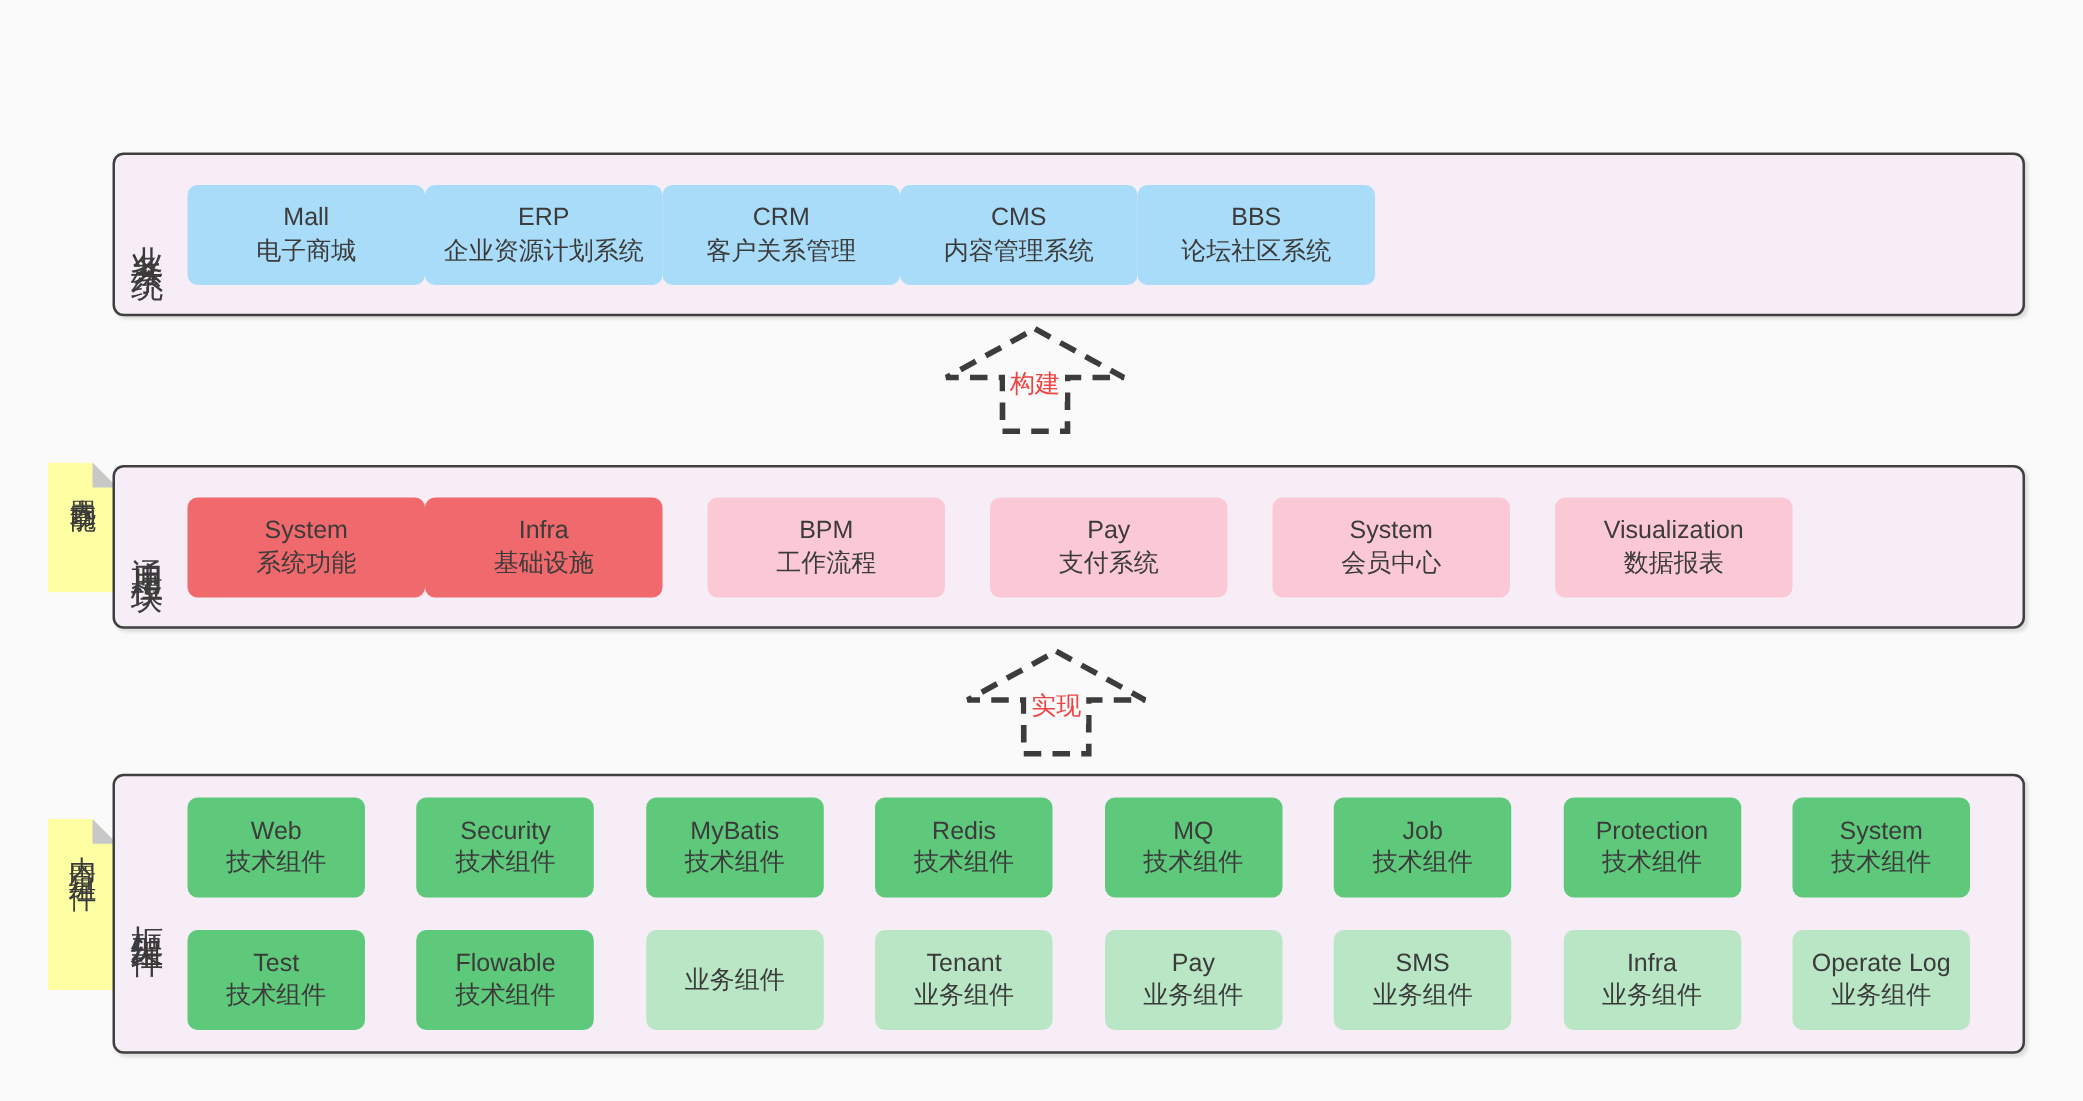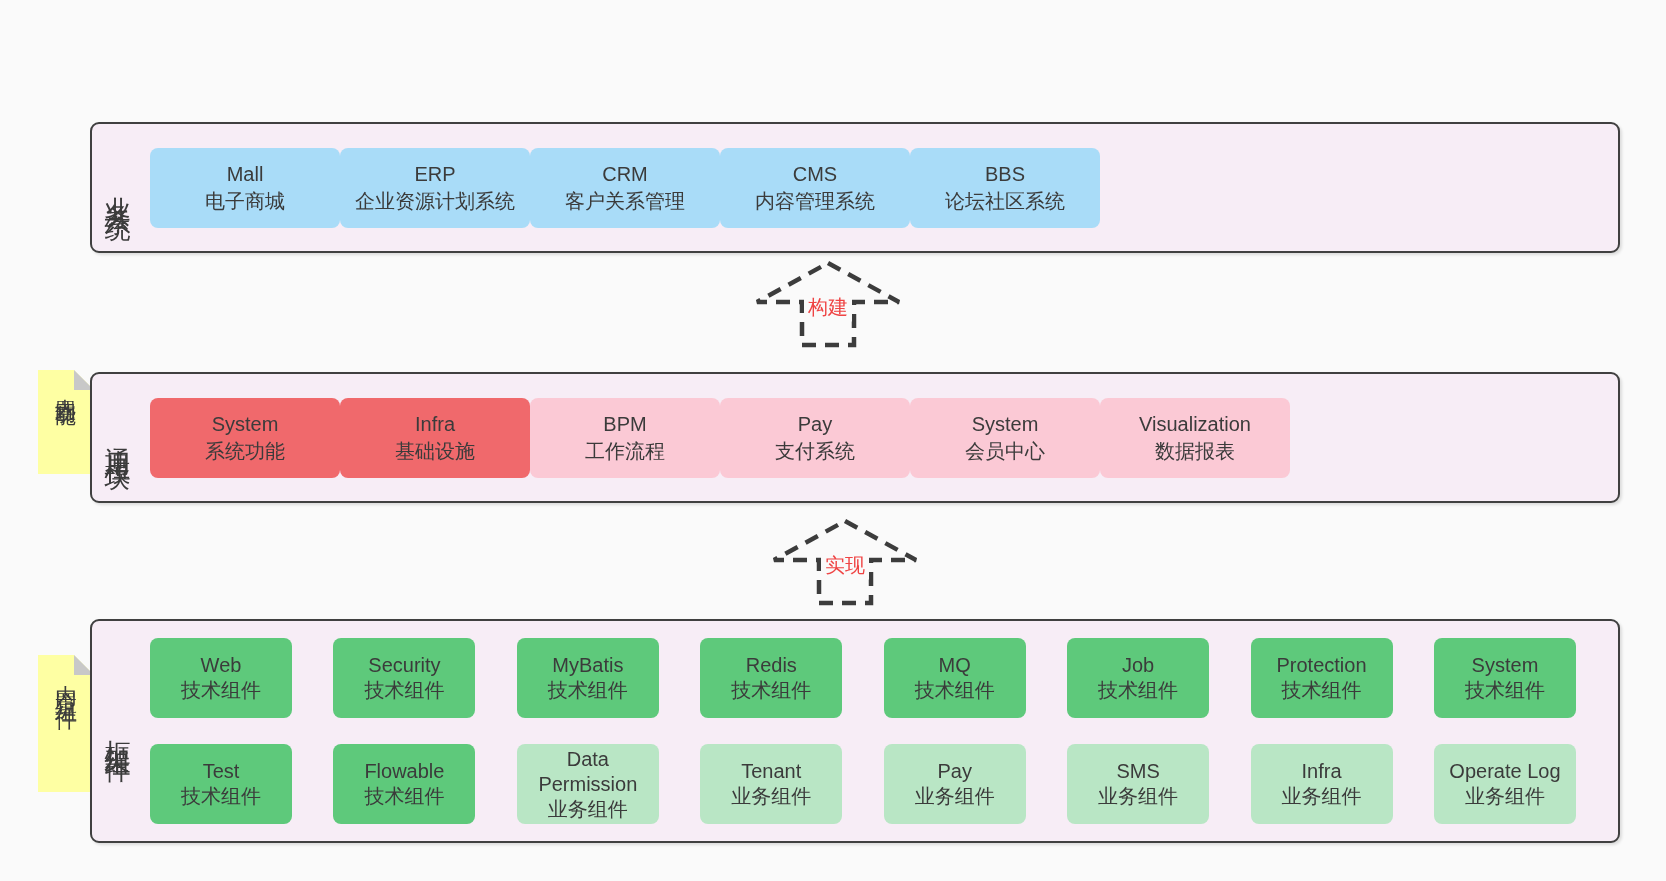--- a/index.html
+++ b/index.html
@@ -29,21 +29,21 @@
   .row{display:flex;justify-content:space-between;}
   .box{
     height:80px;border-radius:8px;display:flex;flex-direction:column;
     justify-content:center;align-items:center;text-align:center;
     font-size:20px;line-height:27px;color:#3b3b3b;
   }
   .w190{width:190px;}
   .w142{width:142px;line-height:25px;}
   .blue{background:#a9dcf8;}
   .red{background:#f0696c;}
-  .pink{background:#fbc9d5;}
+  .pink{background:#fbc9d5;margin-left:36px;}
   .green{background:#5ec97b;}
   .lgreen{background:#b9e6c5;}
   
   .sticky{
     position:absolute;width:56px;background:#feffa3;z-index:0;
     clip-path:polygon(0 0, calc(100% - 20px) 0, 100% 20px, 100% 100%, 0 100%);
   }
   .fold{
     position:absolute;top:0;right:0;width:20px;height:20px;
     background:linear-gradient(to bottom left, rgba(0,0,0,0) 49.5%, #c8c8c8 50%);
@@ -192,21 +192,20 @@
       <div class="row">
         <div class="box green w142">
           <div>Test</div>
           <div>技术组件</div>
         </div>
         <div class="box green w142">
           <div>Flowable</div>
           <div>技术组件</div>
         </div>
         <div class="box lgreen w142">
-          <div>Data Permission</div>
           <div>业务组件</div>
         </div>
         <div class="box lgreen w142">
           <div>Tenant</div>
           <div>业务组件</div>
         </div>
         <div class="box lgreen w142">
           <div>Pay</div>
           <div>业务组件</div>
         </div>

